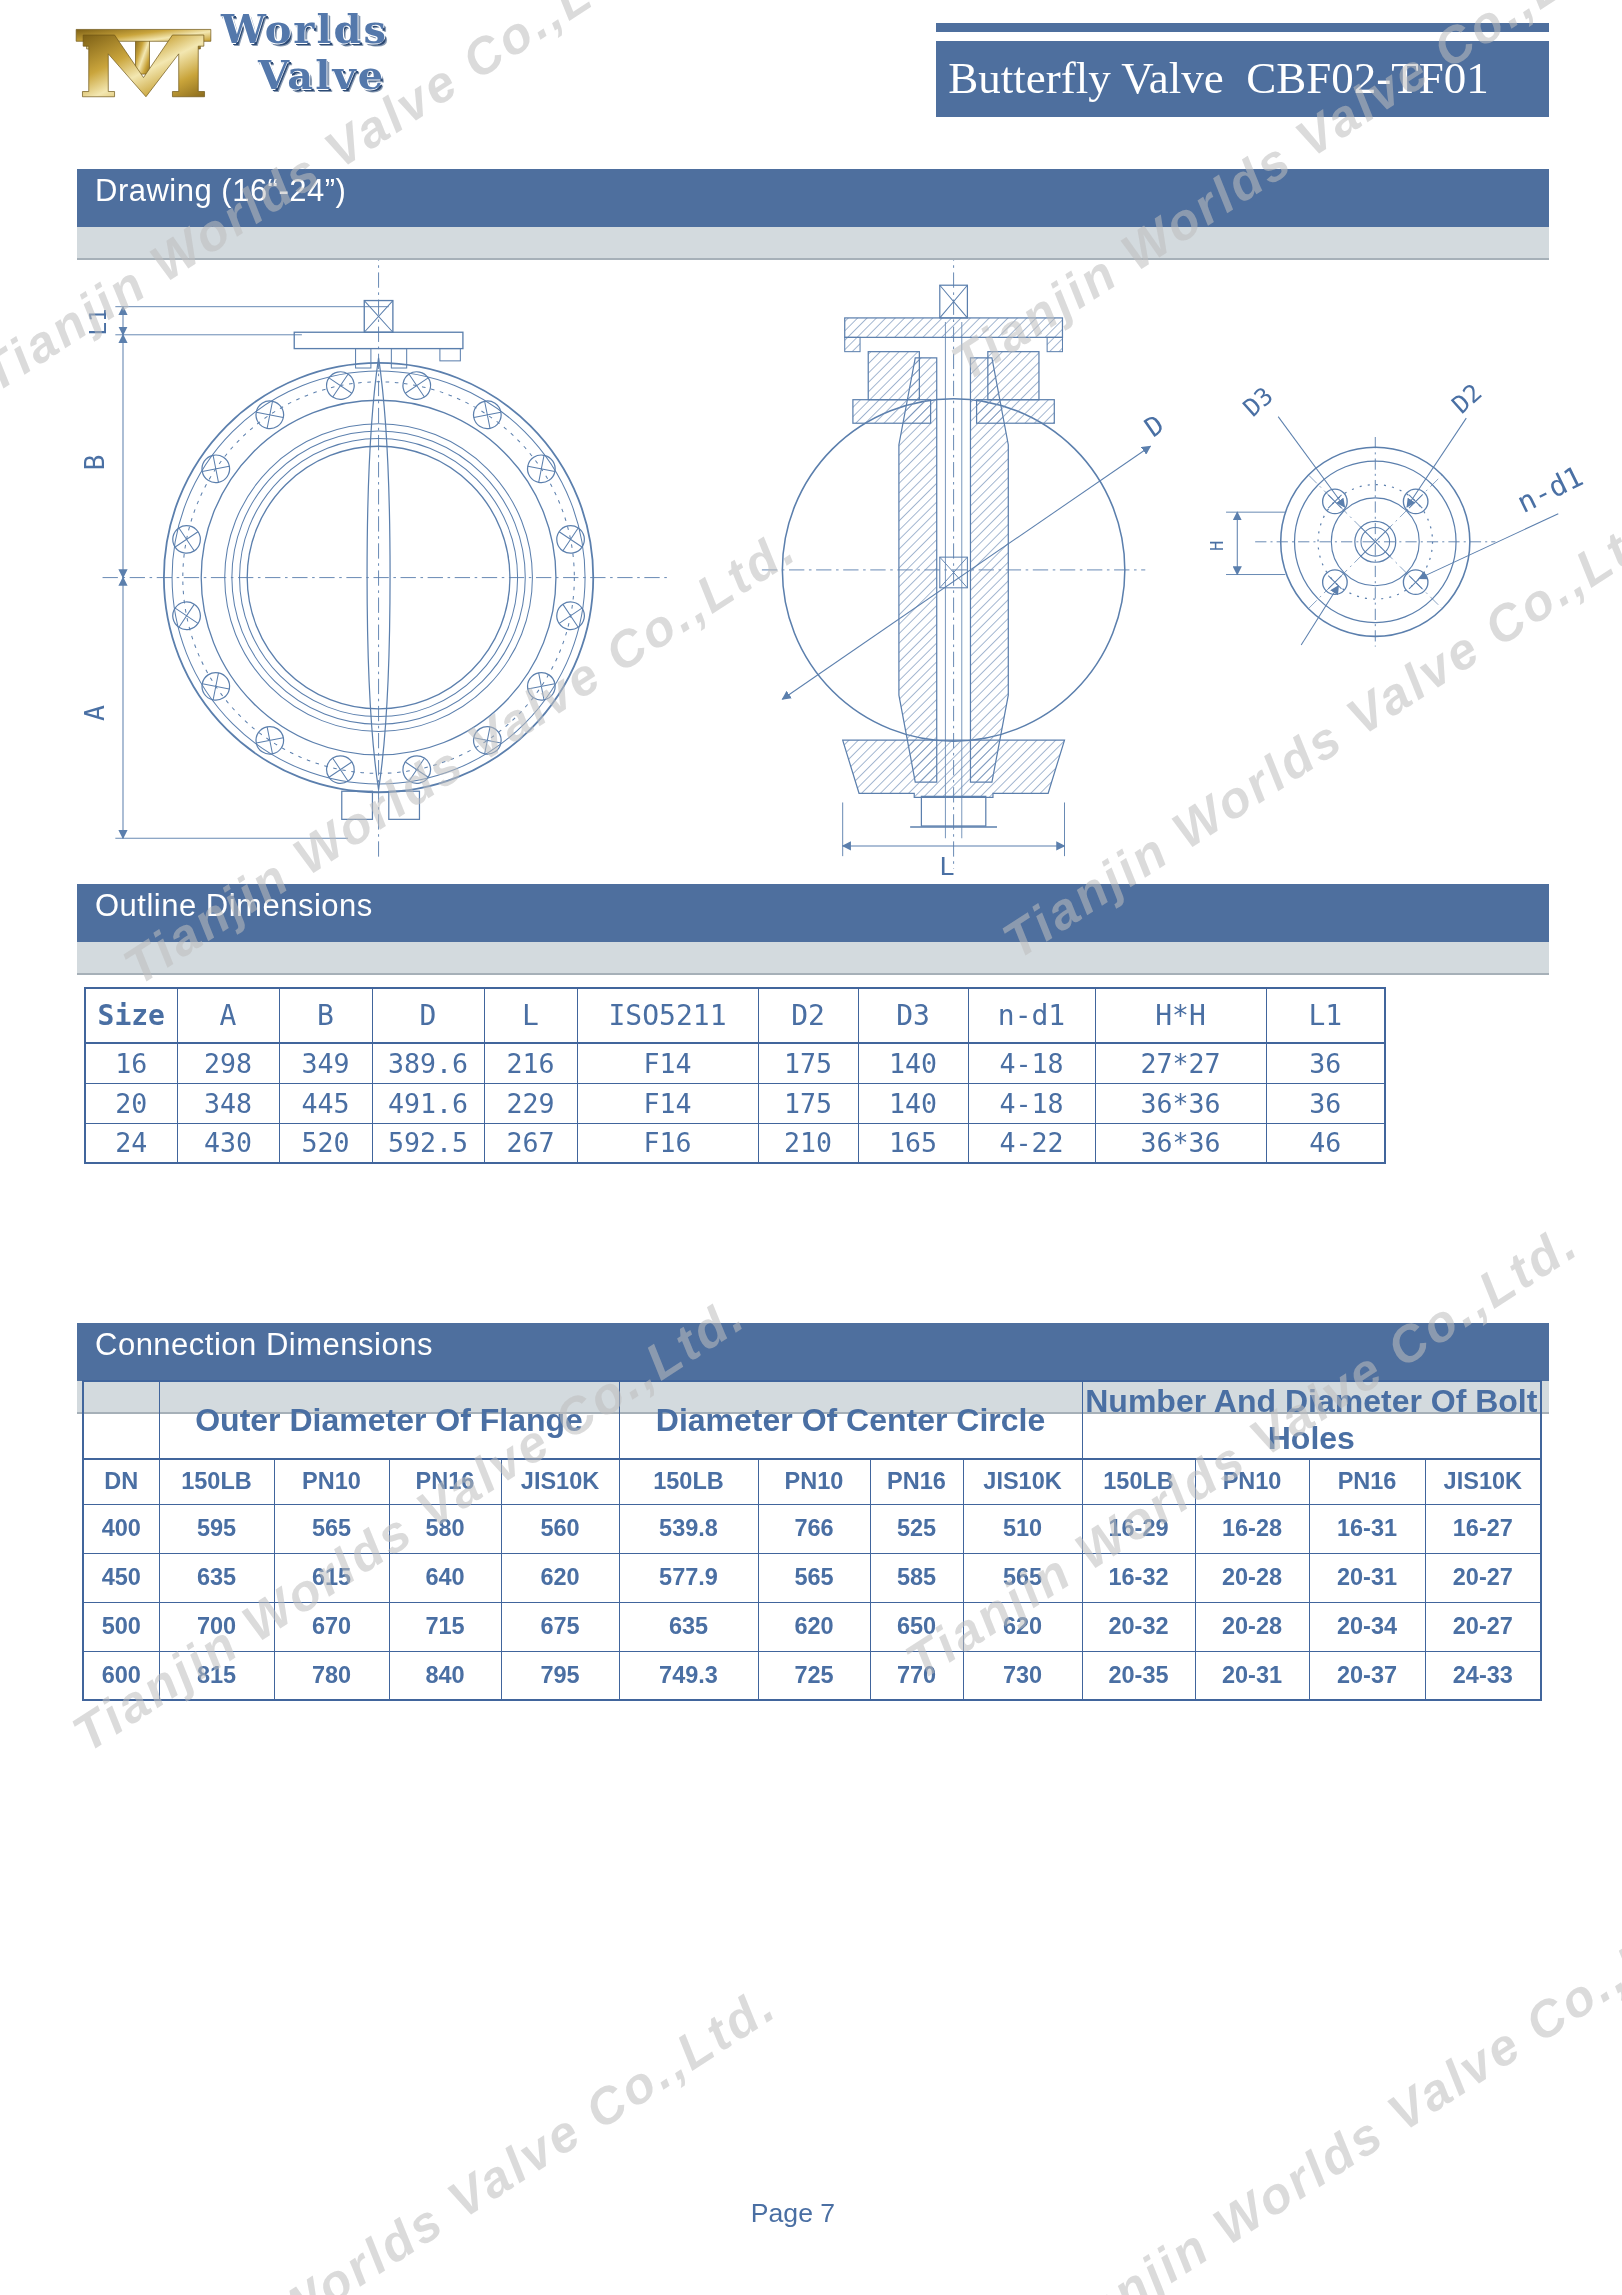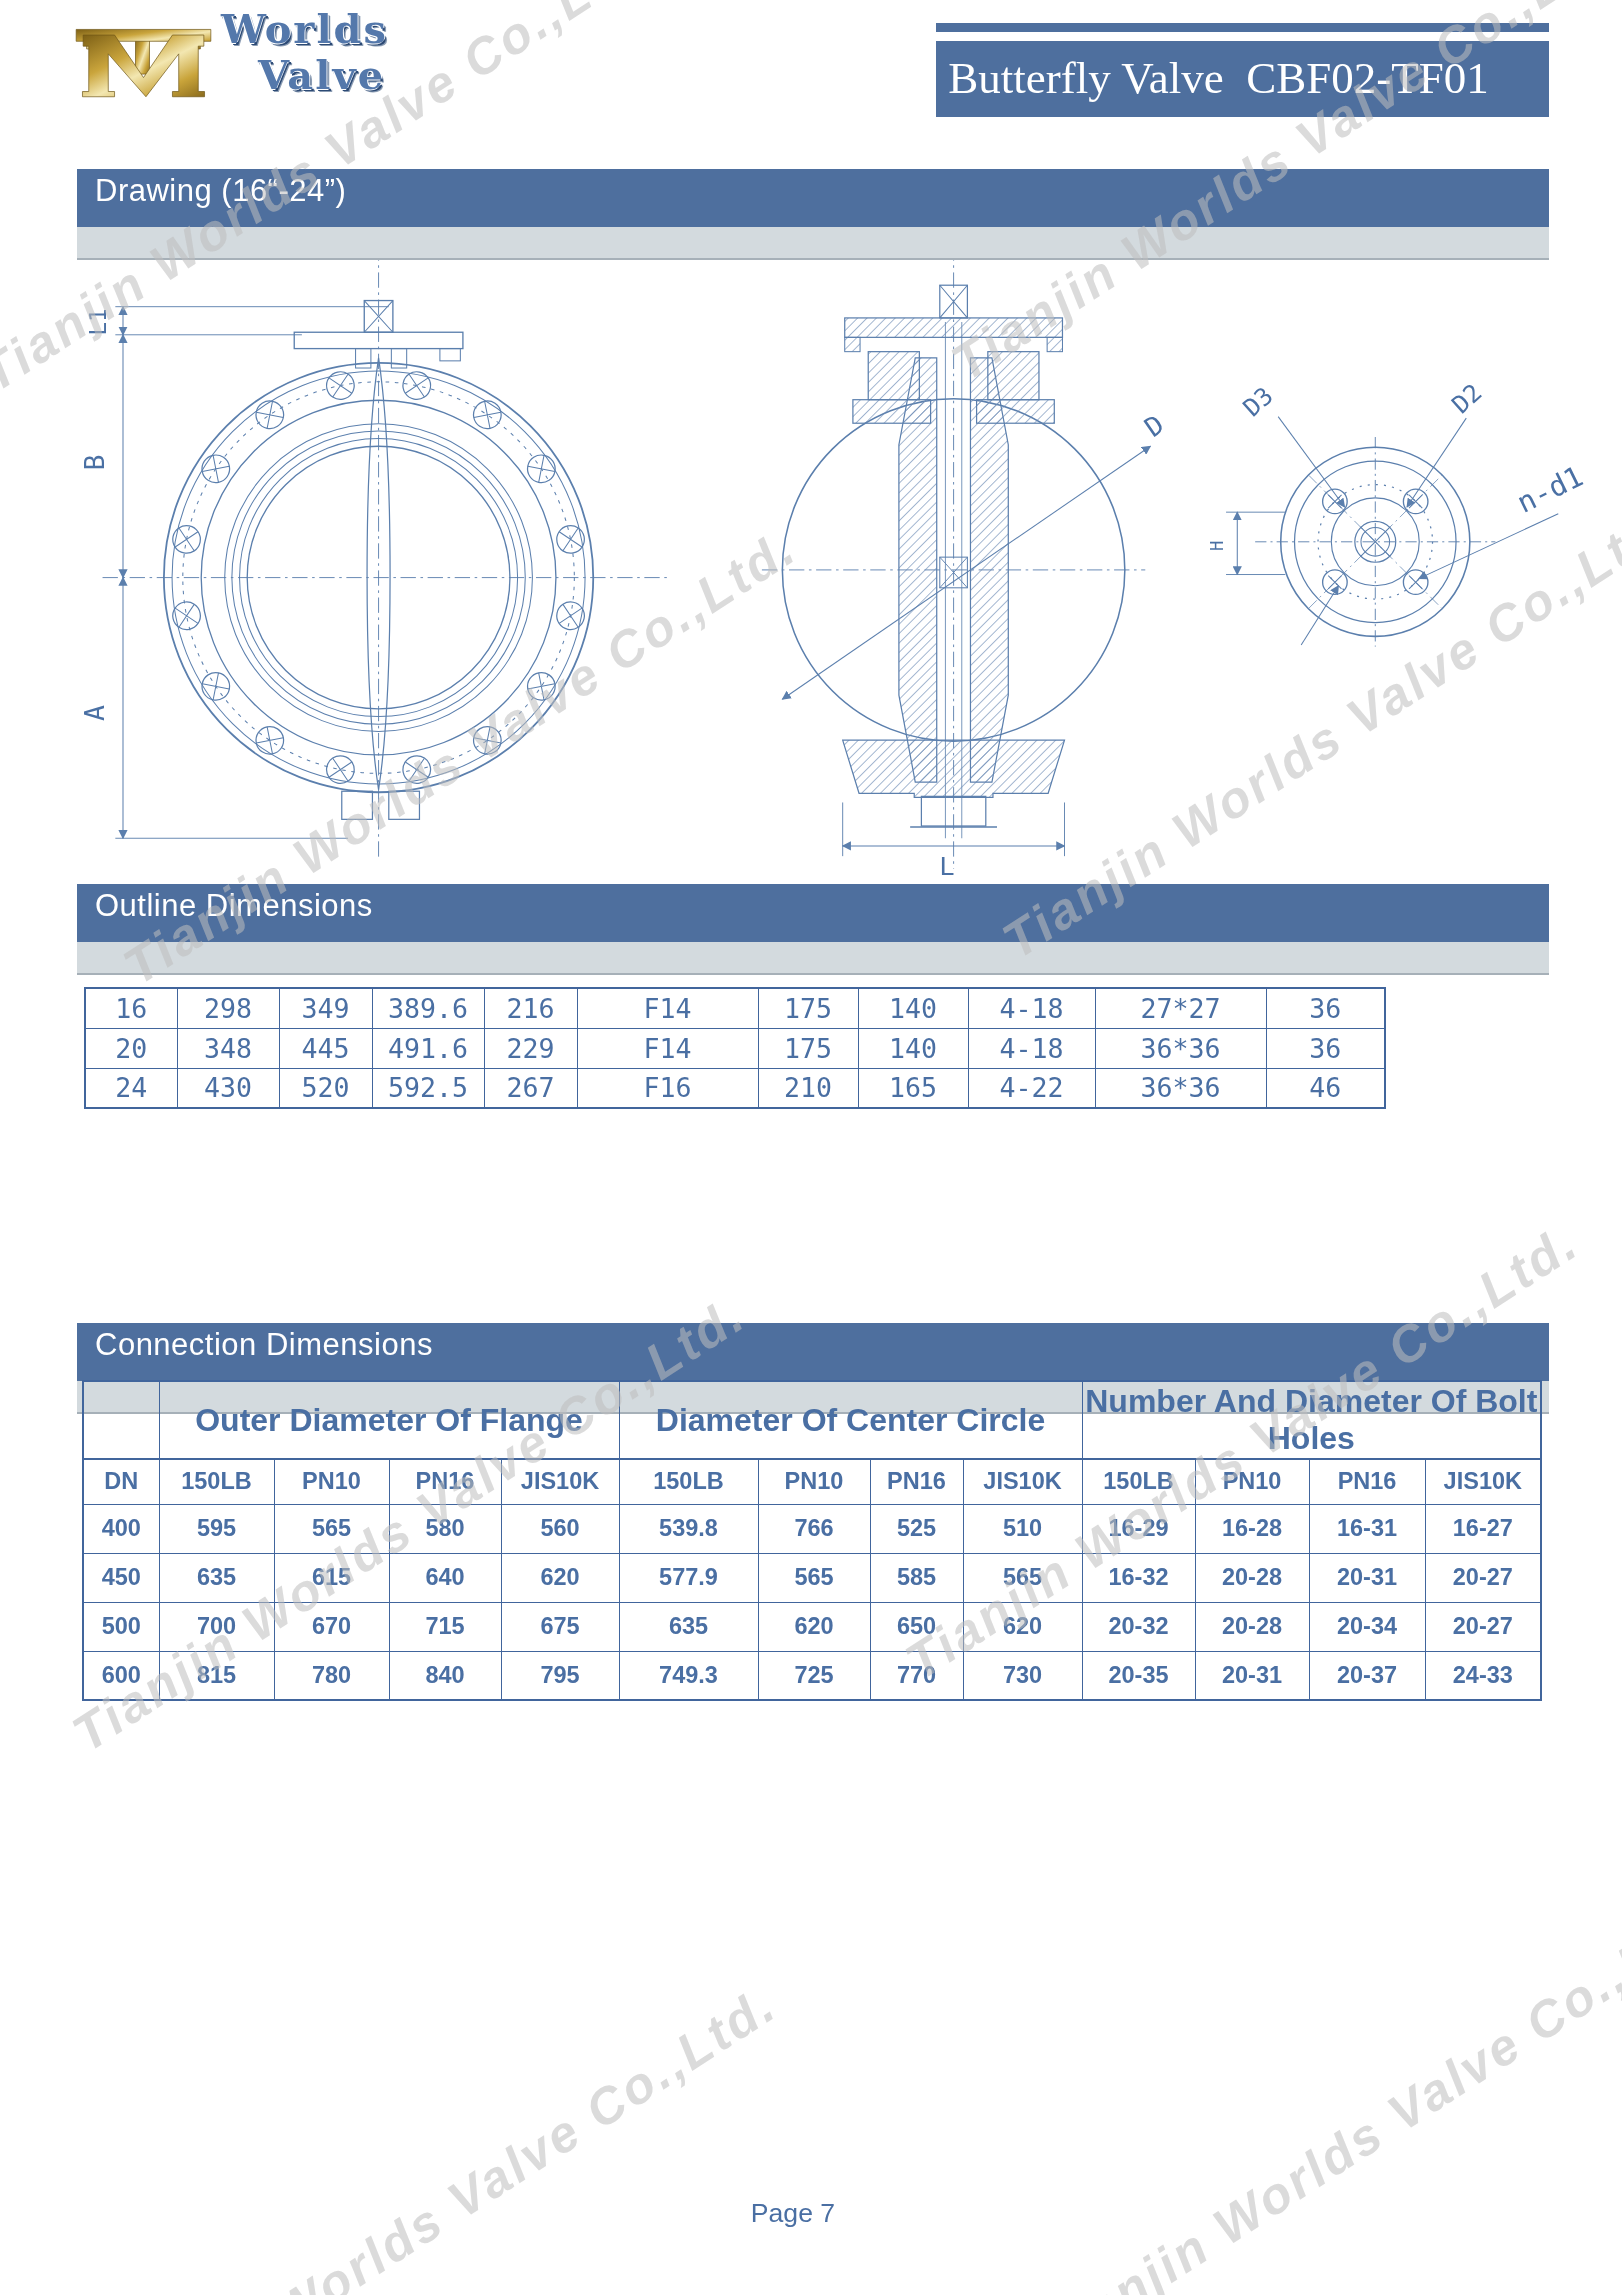--- a/index.html
+++ b/index.html
@@ -236,20 +236,33 @@
         <col style="width:112px">
       <col style="width:93px">
         <col style="width:181px">
         <col style="width:100px">
         <col style="width:110px">
       <col style="width:127px">
         <col style="width:171px">
         <col style="width:119px">
     </colgroup>
     <tbody>
+        <tr class="th">
+      <td class="size">Size</td>
+      <td>A</td>
+      <td>B</td>
+      <td>D</td>
+      <td>L</td>
+      <td>ISO5211</td>
+      <td>D2</td>
+      <td>D3</td>
+      <td>n-d1</td>
+      <td>H*H</td>
+      <td>L1</td>
+    </tr>
     <tr>
       <td>16</td>
           <td>298</td>
           <td>349</td>
           <td>389.6</td>
           <td>216</td>
           <td>F14</td>
           <td>175</td>
           <td>140</td>
           <td>4-18</td>

